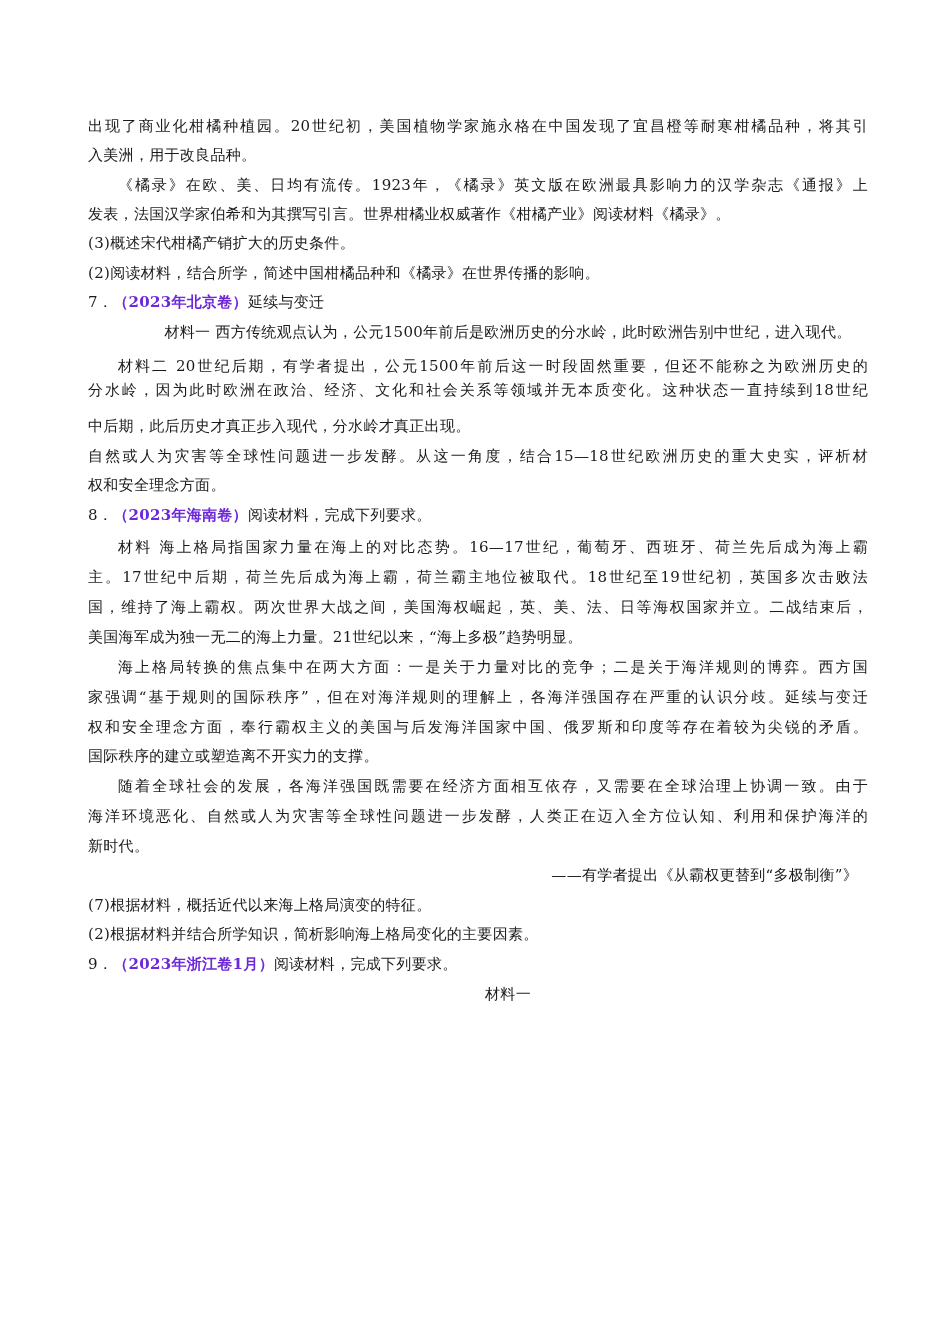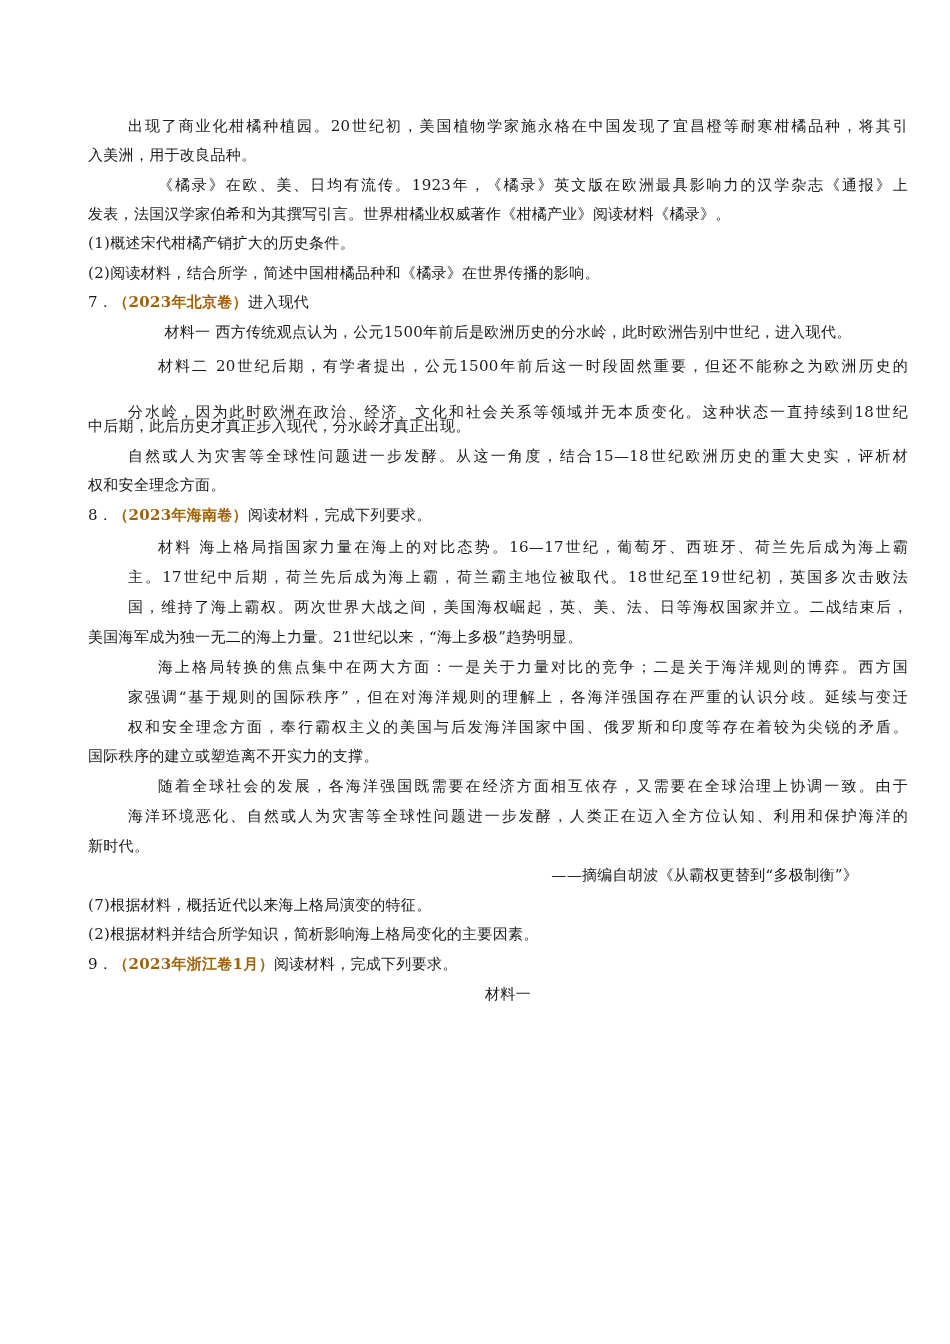--- a/index.html
+++ b/index.html
@@ -2,40 +2,40 @@
 <html><head>
 <meta charset="utf-8">
 <style>
   html, body { margin:0; padding:0; background:#ffffff; }
   body { width:950px; height:1344px; position:relative; overflow:hidden;
          font-family:"DejaVu Serif","Liberation Serif",serif; color:#1a1a1a; }
   .line { position:absolute; left:88px; width:780px; font-size:15px; line-height:20px;
           white-space:nowrap; letter-spacing:0.3px; }
   .indent { left:118px;text-align:center; }
   .right { left:auto; right:92px; width:auto; }
-  .src { color:#a16207; font-weight:bold; }
-  .just { text-align:justify; text-align-last:justify;margin-left:40px; }
+  .src { color:#6d28d9; font-weight:bold; }
+  .just { text-align:justify; text-align-last:justify; }
 </style>
 </head>
 <body>
 
 <div>
   <div class="line just" style="top:116px">出现了商业化柑橘种植园。20世纪初，美国植物学家施永格在中国发现了宜昌橙等耐寒柑橘品种，将其引</div>
   <div class="line" style="top:145px">入美洲，用于改良品种。</div>
   <div class="line indent just" style="top:175px;width:750px">《橘录》在欧、美、日均有流传。1923年，《橘录》英文版在欧洲最具影响力的汉学杂志《通报》上</div>
   <div class="line" style="top:204px">发表，法国汉学家伯希和为其撰写引言。世界柑橘业权威著作《柑橘产业》阅读材料《橘录》。</div>
-  <div class="line" style="top:233px">(1)概述宋代柑橘产销扩大的历史条件。</div>
+  <div class="line" style="top:233px">(3)概述宋代柑橘产销扩大的历史条件。</div>
   <div class="line" style="top:263px">(2)阅读材料，结合所学，简述中国柑橘品种和《橘录》在世界传播的影响。</div>
 
   <div class="line" style="top:292px">
-    <span>7．</span><span class="src">（2023年北京卷）</span><span>进入现代</span>
+    <span>7．</span><span class="src">（2023年北京卷）</span><span>延续与变迁</span>
   </div>
   <div class="line indent" style="top:322px">材料一  西方传统观点认为，公元1500年前后是欧洲历史的分水岭，此时欧洲告别中世纪，进入现代。</div>
   <div class="line indent just" style="top:356px;width:750px">材料二  20世纪后期，有学者提出，公元1500年前后这一时段固然重要，但还不能称之为欧洲历史的</div>
-  <div class="line just" style="top:402px">分水岭，因为此时欧洲在政治、经济、文化和社会关系等领域并无本质变化。这种状态一直持续到18世纪</div>
+  <div class="line just" style="top:380px">分水岭，因为此时欧洲在政治、经济、文化和社会关系等领域并无本质变化。这种状态一直持续到18世纪</div>
   <div class="line" style="top:416px">中后期，此后历史才真正步入现代，分水岭才真正出现。</div>
   <div class="line just" style="top:446px">自然或人为灾害等全球性问题进一步发酵。从这一角度，结合15—18世纪欧洲历史的重大史实，评析材</div>
   <div class="line" style="top:475px">权和安全理念方面。</div>
 
   <div class="line" style="top:505px">
     <span>8．</span><span class="src">（2023年海南卷）</span><span>阅读材料，完成下列要求。</span>
   </div>
   <div class="line indent just" style="top:537px;width:750px">材料  海上格局指国家力量在海上的对比态势。16—17世纪，葡萄牙、西班牙、荷兰先后成为海上霸</div>
   <div class="line just" style="top:567px">主。17世纪中后期，荷兰先后成为海上霸，荷兰霸主地位被取代。18世纪至19世纪初，英国多次击败法</div>
   <div class="line just" style="top:597px">国，维持了海上霸权。两次世界大战之间，美国海权崛起，英、美、法、日等海权国家并立。二战结束后，</div>
@@ -43,21 +43,21 @@
 
   <div class="line indent just" style="top:657px;width:750px">海上格局转换的焦点集中在两大方面：一是关于力量对比的竞争；二是关于海洋规则的博弈。西方国</div>
   <div class="line just" style="top:687px">家强调“基于规则的国际秩序”，但在对海洋规则的理解上，各海洋强国存在严重的认识分歧。延续与变迁</div>
   <div class="line just" style="top:717px">权和安全理念方面，奉行霸权主义的美国与后发海洋国家中国、俄罗斯和印度等存在着较为尖锐的矛盾。</div>
   <div class="line" style="top:746px">国际秩序的建立或塑造离不开实力的支撑。</div>
 
   <div class="line indent just" style="top:776px;width:750px">随着全球社会的发展，各海洋强国既需要在经济方面相互依存，又需要在全球治理上协调一致。由于</div>
   <div class="line just" style="top:806px">海洋环境恶化、自然或人为灾害等全球性问题进一步发酵，人类正在迈入全方位认知、利用和保护海洋的</div>
   <div class="line" style="top:836px">新时代。</div>
 
-  <div class="line right" style="top:865px">——摘编自胡波《从霸权更替到“多极制衡”》</div>
+  <div class="line right" style="top:865px">——有学者提出《从霸权更替到“多极制衡”》</div>
   <div class="line" style="top:895px">(7)根据材料，概括近代以来海上格局演变的特征。</div>
   <div class="line" style="top:924px">(2)根据材料并结合所学知识，简析影响海上格局变化的主要因素。</div>
 
   <div class="line" style="top:954px">
     <span>9．</span><span class="src">（2023年浙江卷1月）</span><span>阅读材料，完成下列要求。</span>
   </div>
   <div class="line indent" style="top:984px">材料一</div>
 </div>
 
 </body></html>

